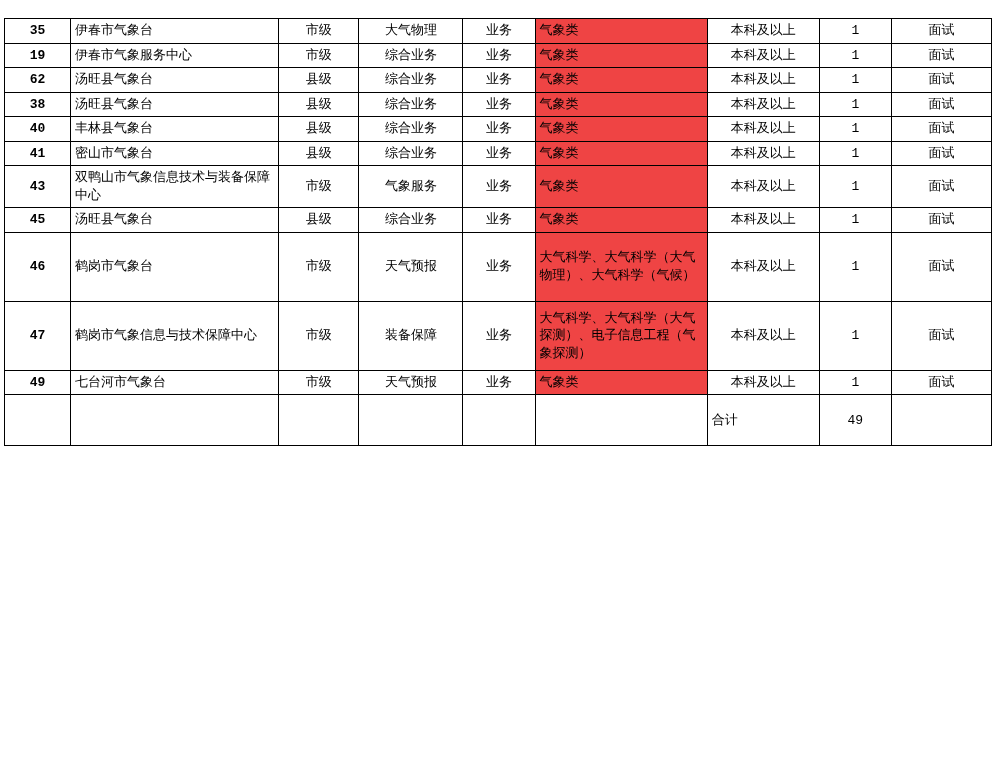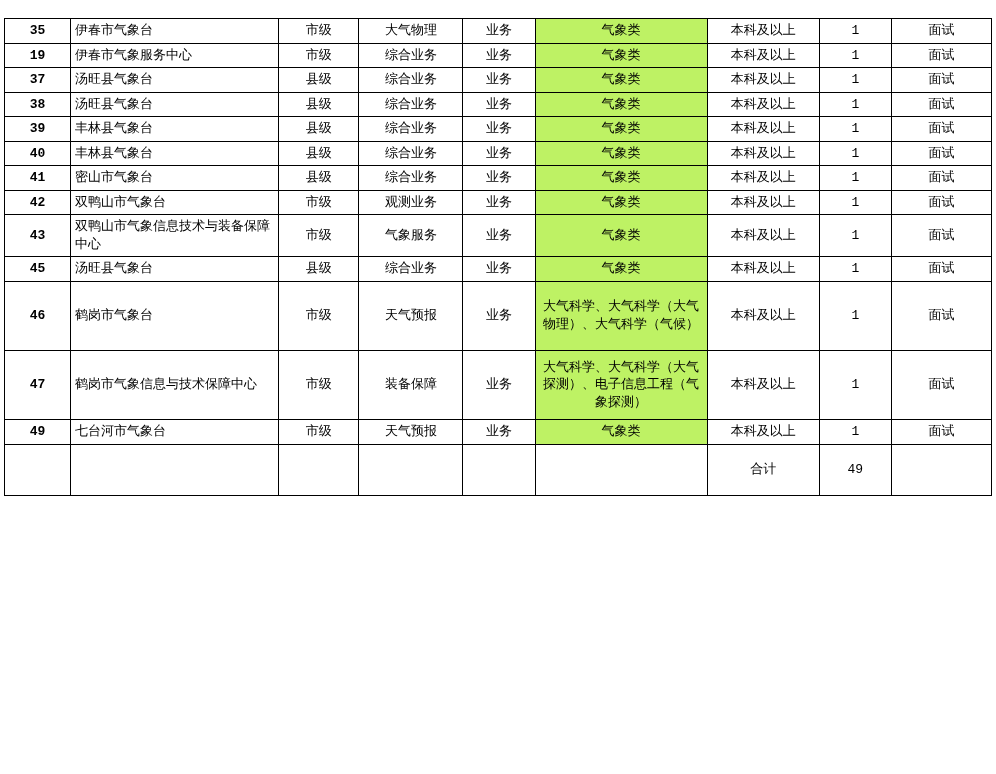--- a/index.html
+++ b/index.html
@@ -52,28 +52,27 @@
     font-size: 13px;
   }
   .cell-unit {
     text-align: left;
     padding-left: 8px;
   }
   .cell-center {
     text-align: center;
   }
   .cell-major {
-    text-align: center;
-    background: #bef264;
+    text-align: left;
+    background: #ef4444;
   }
   .row-total td {
     height: 44px;
   }
   .total-label {
-    text-align: center;
   }
   .total-value {
     text-align: center;
   }
   .empty-cell {
     background: #ffffff;
   }
   .r-tall td { height: 62px; }
 </style>
 </head>
@@ -109,21 +108,21 @@
         <td class="cell-unit">伊春市气象服务中心</td>
         <td class="cell-center">市级</td>
         <td class="cell-center">综合业务</td>
         <td class="cell-center">业务</td>
         <td class="cell-major">气象类</td>
         <td class="cell-center">本科及以上</td>
         <td class="cell-center">1</td>
         <td class="cell-center">面试</td>
       </tr>
       <tr>
-        <td class="cell-no">37</td>
+        <td class="cell-no">62</td>
         <td class="cell-unit">汤旺县气象台</td>
         <td class="cell-center">县级</td>
         <td class="cell-center">综合业务</td>
         <td class="cell-center">业务</td>
         <td class="cell-major">气象类</td>
         <td class="cell-center">本科及以上</td>
         <td class="cell-center">1</td>
         <td class="cell-center">面试</td>
       </tr>
       <tr>
@@ -131,57 +130,35 @@
         <td class="cell-unit">汤旺县气象台</td>
         <td class="cell-center">县级</td>
         <td class="cell-center">综合业务</td>
         <td class="cell-center">业务</td>
         <td class="cell-major">气象类</td>
         <td class="cell-center">本科及以上</td>
         <td class="cell-center">1</td>
         <td class="cell-center">面试</td>
       </tr>
       <tr>
-        <td class="cell-no">39</td>
-        <td class="cell-unit">丰林县气象台</td>
-        <td class="cell-center">县级</td>
-        <td class="cell-center">综合业务</td>
-        <td class="cell-center">业务</td>
-        <td class="cell-major">气象类</td>
-        <td class="cell-center">本科及以上</td>
-        <td class="cell-center">1</td>
-        <td class="cell-center">面试</td>
-      </tr>
-      <tr>
         <td class="cell-no">40</td>
         <td class="cell-unit">丰林县气象台</td>
         <td class="cell-center">县级</td>
         <td class="cell-center">综合业务</td>
         <td class="cell-center">业务</td>
         <td class="cell-major">气象类</td>
         <td class="cell-center">本科及以上</td>
         <td class="cell-center">1</td>
         <td class="cell-center">面试</td>
       </tr>
       <tr>
         <td class="cell-no">41</td>
         <td class="cell-unit">密山市气象台</td>
         <td class="cell-center">县级</td>
         <td class="cell-center">综合业务</td>
-        <td class="cell-center">业务</td>
-        <td class="cell-major">气象类</td>
-        <td class="cell-center">本科及以上</td>
-        <td class="cell-center">1</td>
-        <td class="cell-center">面试</td>
-      </tr>
-      <tr>
-        <td class="cell-no">42</td>
-        <td class="cell-unit">双鸭山市气象台</td>
-        <td class="cell-center">市级</td>
-        <td class="cell-center">观测业务</td>
         <td class="cell-center">业务</td>
         <td class="cell-major">气象类</td>
         <td class="cell-center">本科及以上</td>
         <td class="cell-center">1</td>
         <td class="cell-center">面试</td>
       </tr>
       <tr>
         <td class="cell-no">43</td>
         <td class="cell-unit">双鸭山市气象信息技术与装备保障中心</td>
         <td class="cell-center">市级</td>

